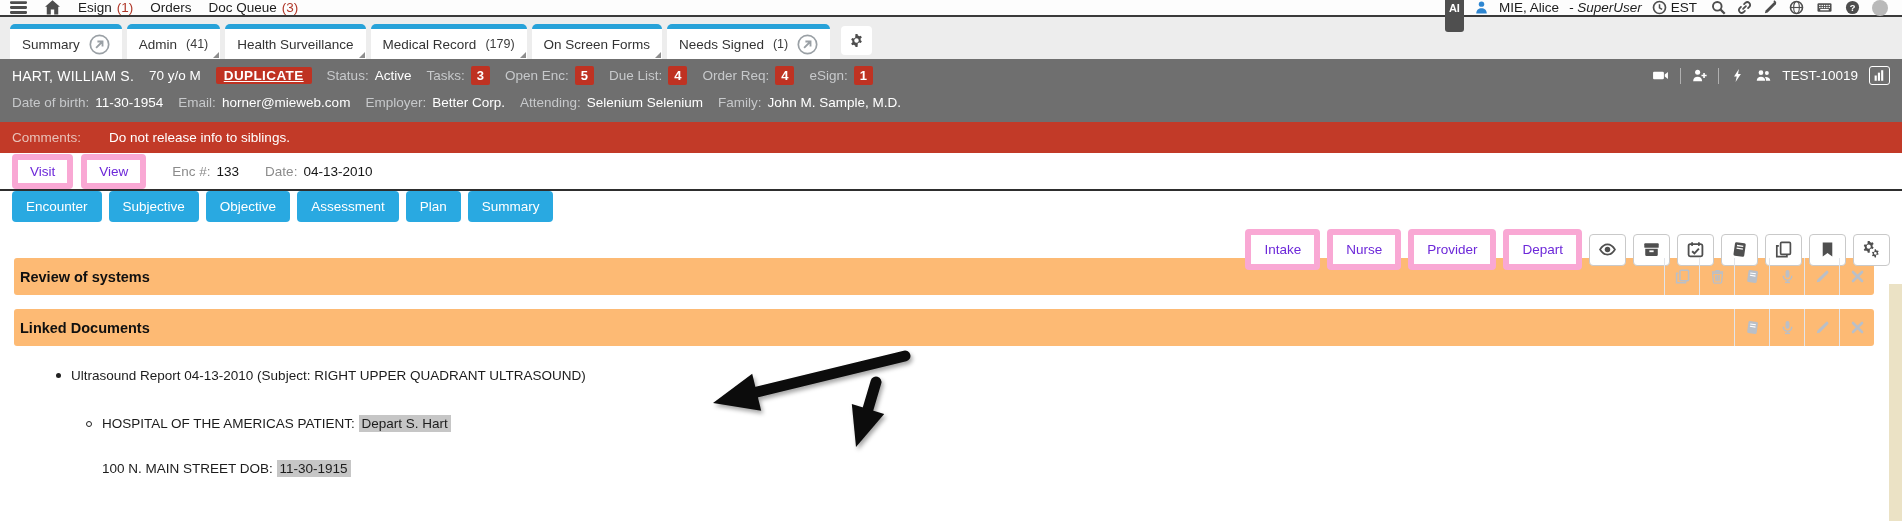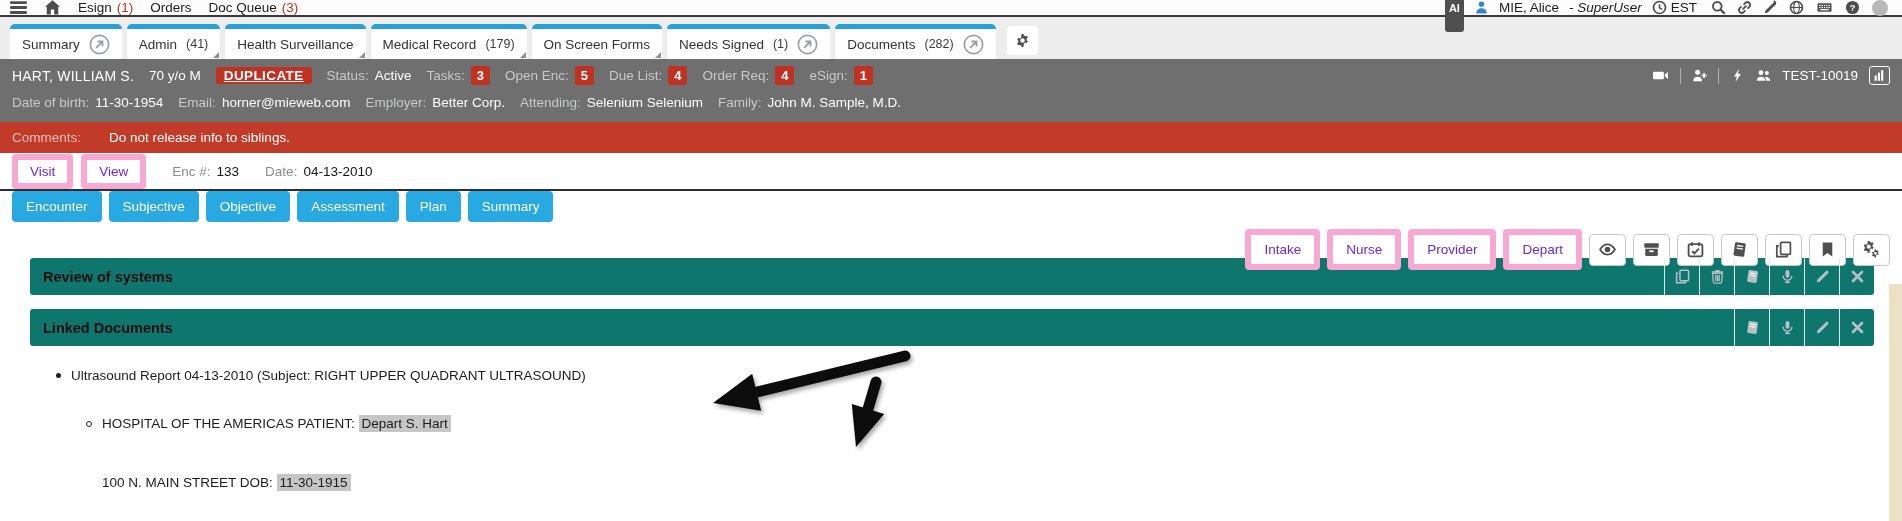--- a/index.html
+++ b/index.html
@@ -61,32 +61,32 @@
 
   
   .encnav { height:44px; display:flex; align-items:flex-start; gap:7px; padding:0 12px;flex-direction:column; }
   .btn-blue { background:#29a9e1; color:#fff; border:none; border-radius:4px; padding:8px 14px; font-size:13.5px; font-family:inherit; cursor:pointer; }
   .encnav .eright { margin-left:auto; display:flex; align-items:center; gap:7px; }
   .stage-btn { padding:7px 13px; }
   .iconbtn { border:1px solid #c9c9c9; border-radius:4px; background:#fff; color:#4f4f4f; width:37px; height:32px; display:inline-flex; align-items:center; justify-content:center; cursor:pointer; }
 
   
   .content { padding-top:23px; background:#fff; }
-  .band { margin:0 28px 0 30px; background:#0f766e; border-radius:3px; height:37px; display:flex; align-items:center; padding-left:13px; }
+  .band { margin:0 28px 0 14px; background:#fdba74; border-radius:3px; height:37px; display:flex; align-items:center; padding-left:6px; }
   .band + .band { margin-top:14px; }
   .band .btitle { font-weight:bold; font-size:14.5px; color:#101010; }
   .band .bicons { margin-left:auto; display:flex; height:100%; }
   .bicon { width:35px; display:flex; align-items:center; justify-content:center; color:#b9bfc8; border-left:1px solid #e2e5ea; cursor:pointer; }
 
   .doc { margin:22px 0 0 56px; color:#1c1c1c; }
   .doc-row { display:flex; align-items:center; gap:10px; }
   .bullet-dot { width:5px; height:5px; border-radius:50%; background:#222; flex:0 0 auto; }
   .bullet-ring { width:6px; height:6px; border-radius:50%; border:1.2px solid #222; flex:0 0 auto; }
   .l2 { margin:33px 0 0 30px; }
-  .l3 { margin:44px 0 0 46px; }
+  .l3 { margin:30px 0 0 46px; }
   .hl { background:#c6c6c6; padding:1px 3px; }
 
   
   .sidestrip { position:absolute; right:0; top:284px; bottom:0; width:13px; background:#ebe2c5; }
   .arrows { position:absolute; left:0; top:0; width:1902px; height:521px; pointer-events:none; z-index:6; }
 </style>
 </head>
 <body>
 
 <header class="topbar">
@@ -222,30 +222,20 @@
       <div class="tab">
         <span>Needs Signed</span>
         <span class="count">(1)</span>
         <span class="popout">
           <svg class="ic " viewBox="0 0 16 16" fill="currentColor">
             <circle cx="8" cy="8" r="7" fill="none" stroke="currentColor" stroke-width="1.3"></circle>
             <path d="M5.4 10.6 L9.9 6.1 M6.4 5.7 H10.3 V9.6" fill="none" stroke="currentColor" stroke-width="1.4"></path>
           </svg>
         </span>
       </div>
-      <div class="tab">
-        <span>Documents</span>
-        <span class="count">(282)</span>
-        <span class="popout">
-          <svg class="ic " viewBox="0 0 16 16" fill="currentColor">
-            <circle cx="8" cy="8" r="7" fill="none" stroke="currentColor" stroke-width="1.3"></circle>
-            <path d="M5.4 10.6 L9.9 6.1 M6.4 5.7 H10.3 V9.6" fill="none" stroke="currentColor" stroke-width="1.4"></path>
-          </svg>
-        </span>
-      </div>
     </div>
   <span class="tab-gear">
       <svg class="ic" viewBox="0 0 16 16" fill="currentColor">
         <path d="M6.9 1h2.2l.32 1.7a5.5 5.5 0 0 1 1.53.89l1.65-.62 1.1 1.9-1.33 1.1a5.6 5.6 0 0 1 0 1.77l1.33 1.1-1.1 1.9-1.65-.62a5.5 5.5 0 0 1-1.53.89L9.1 15H6.9l-.32-1.7a5.5 5.5 0 0 1-1.53-.89l-1.65.62-1.1-1.9 1.33-1.1a5.6 5.6 0 0 1 0-1.77l-1.33-1.1 1.1-1.9 1.65.62a5.5 5.5 0 0 1 1.53-.89L6.9 1zm1.1 4.6a2.4 2.4 0 1 0 0 4.8 2.4 2.4 0 0 0 0-4.8z" fill-rule="evenodd"></path>
       </svg>
     </span>
 </nav>
 
 <section class="patientbar">
   <div class="prow">

